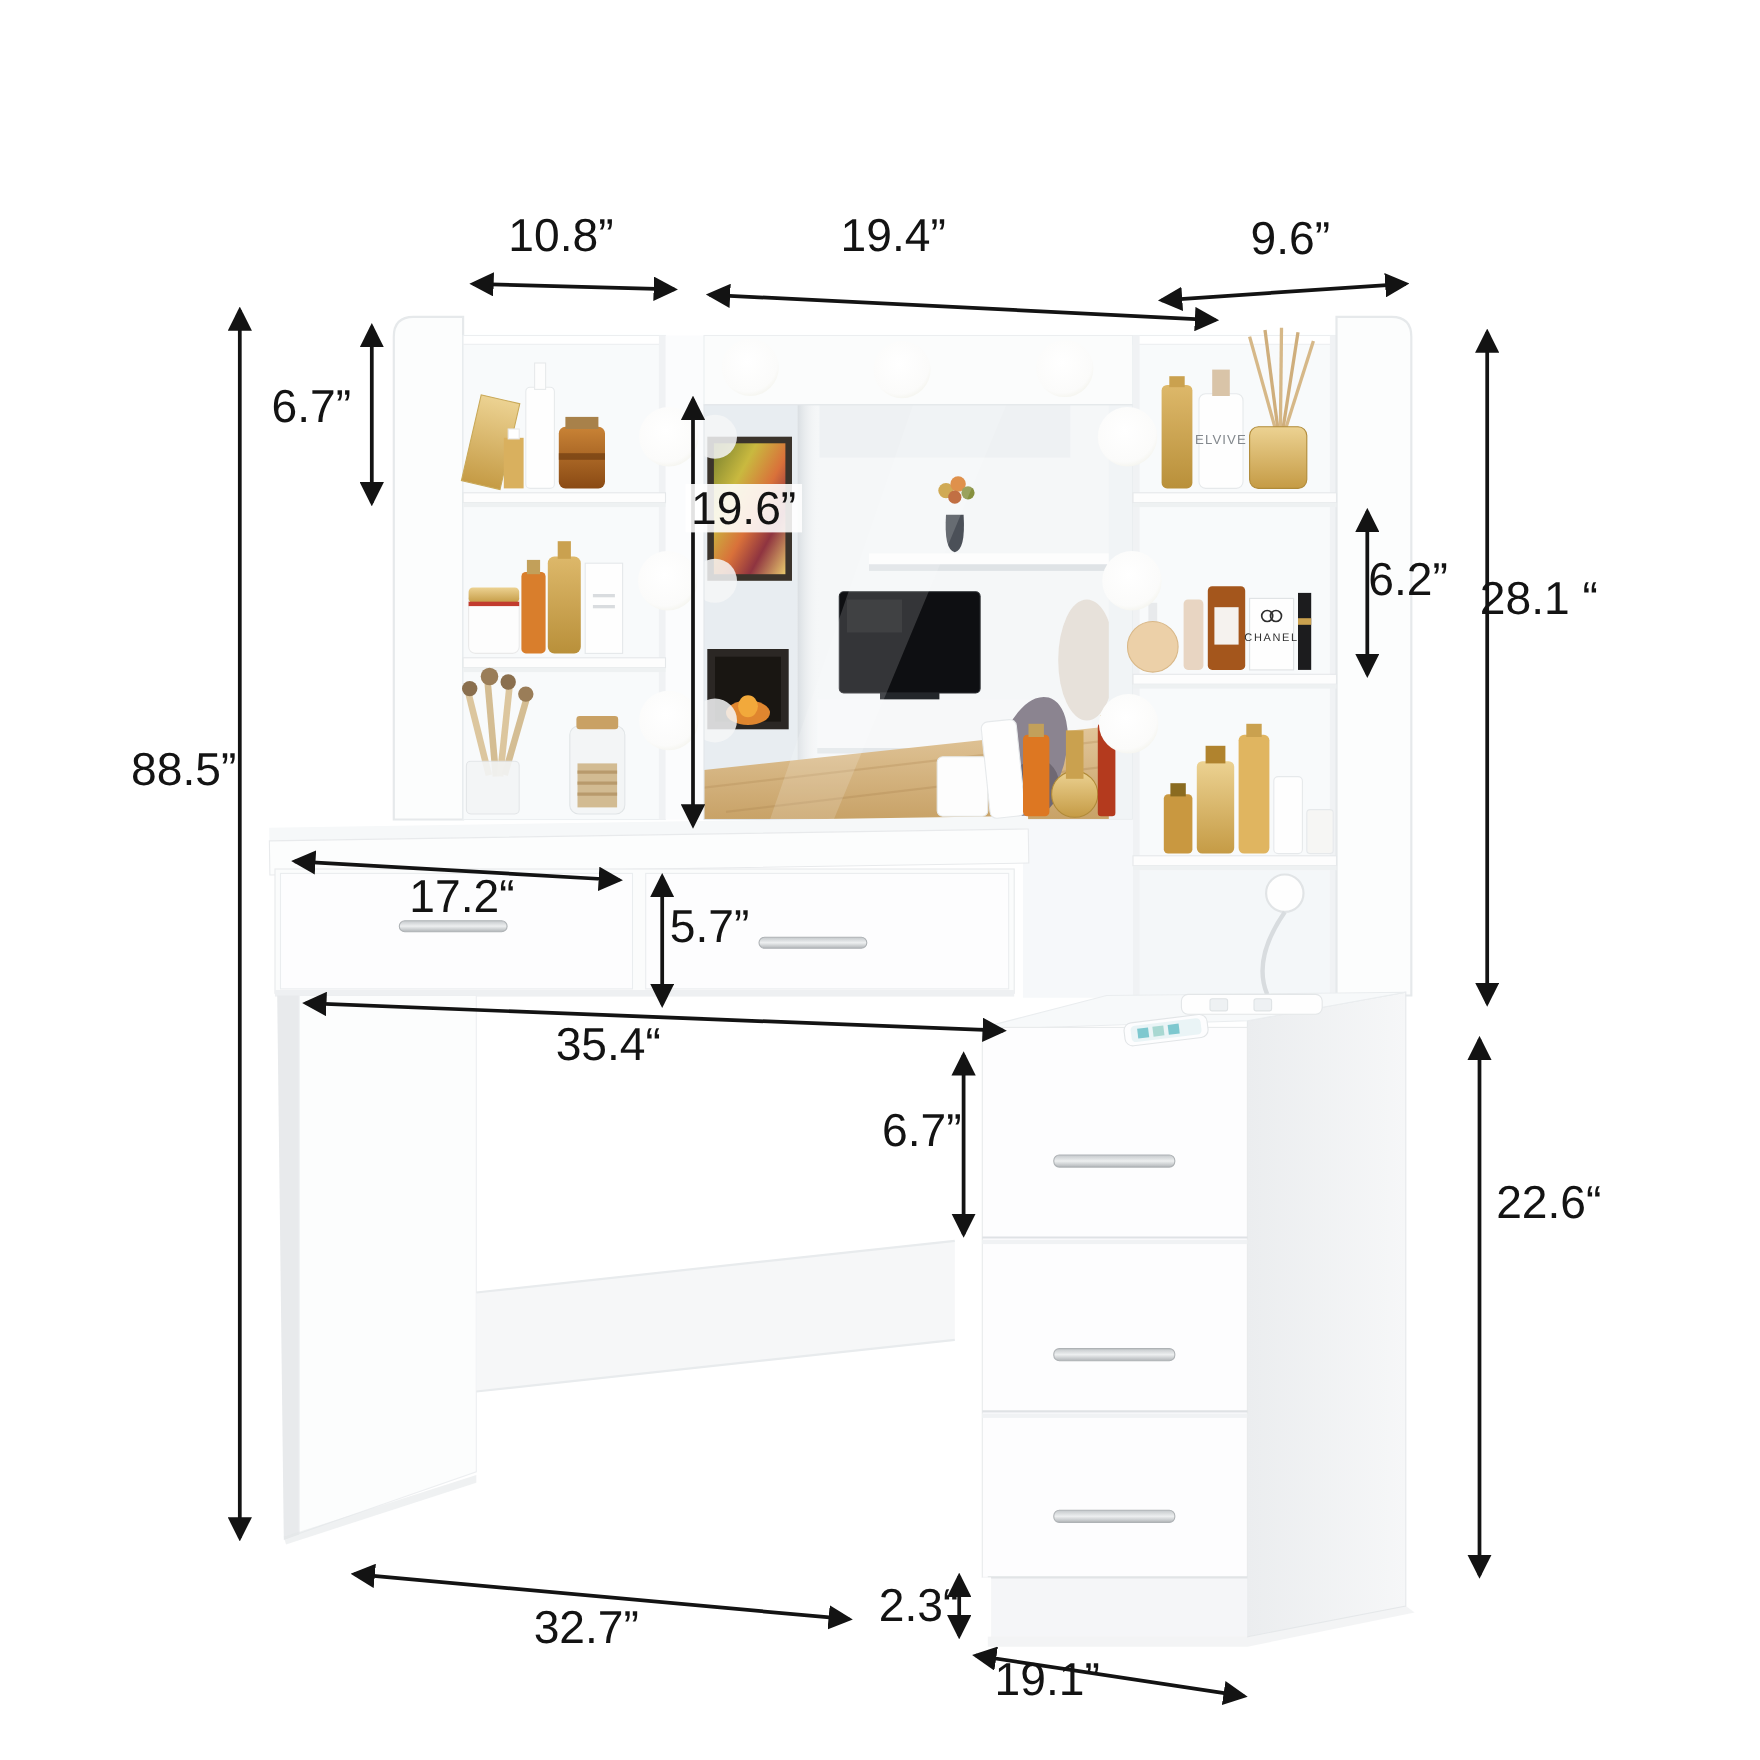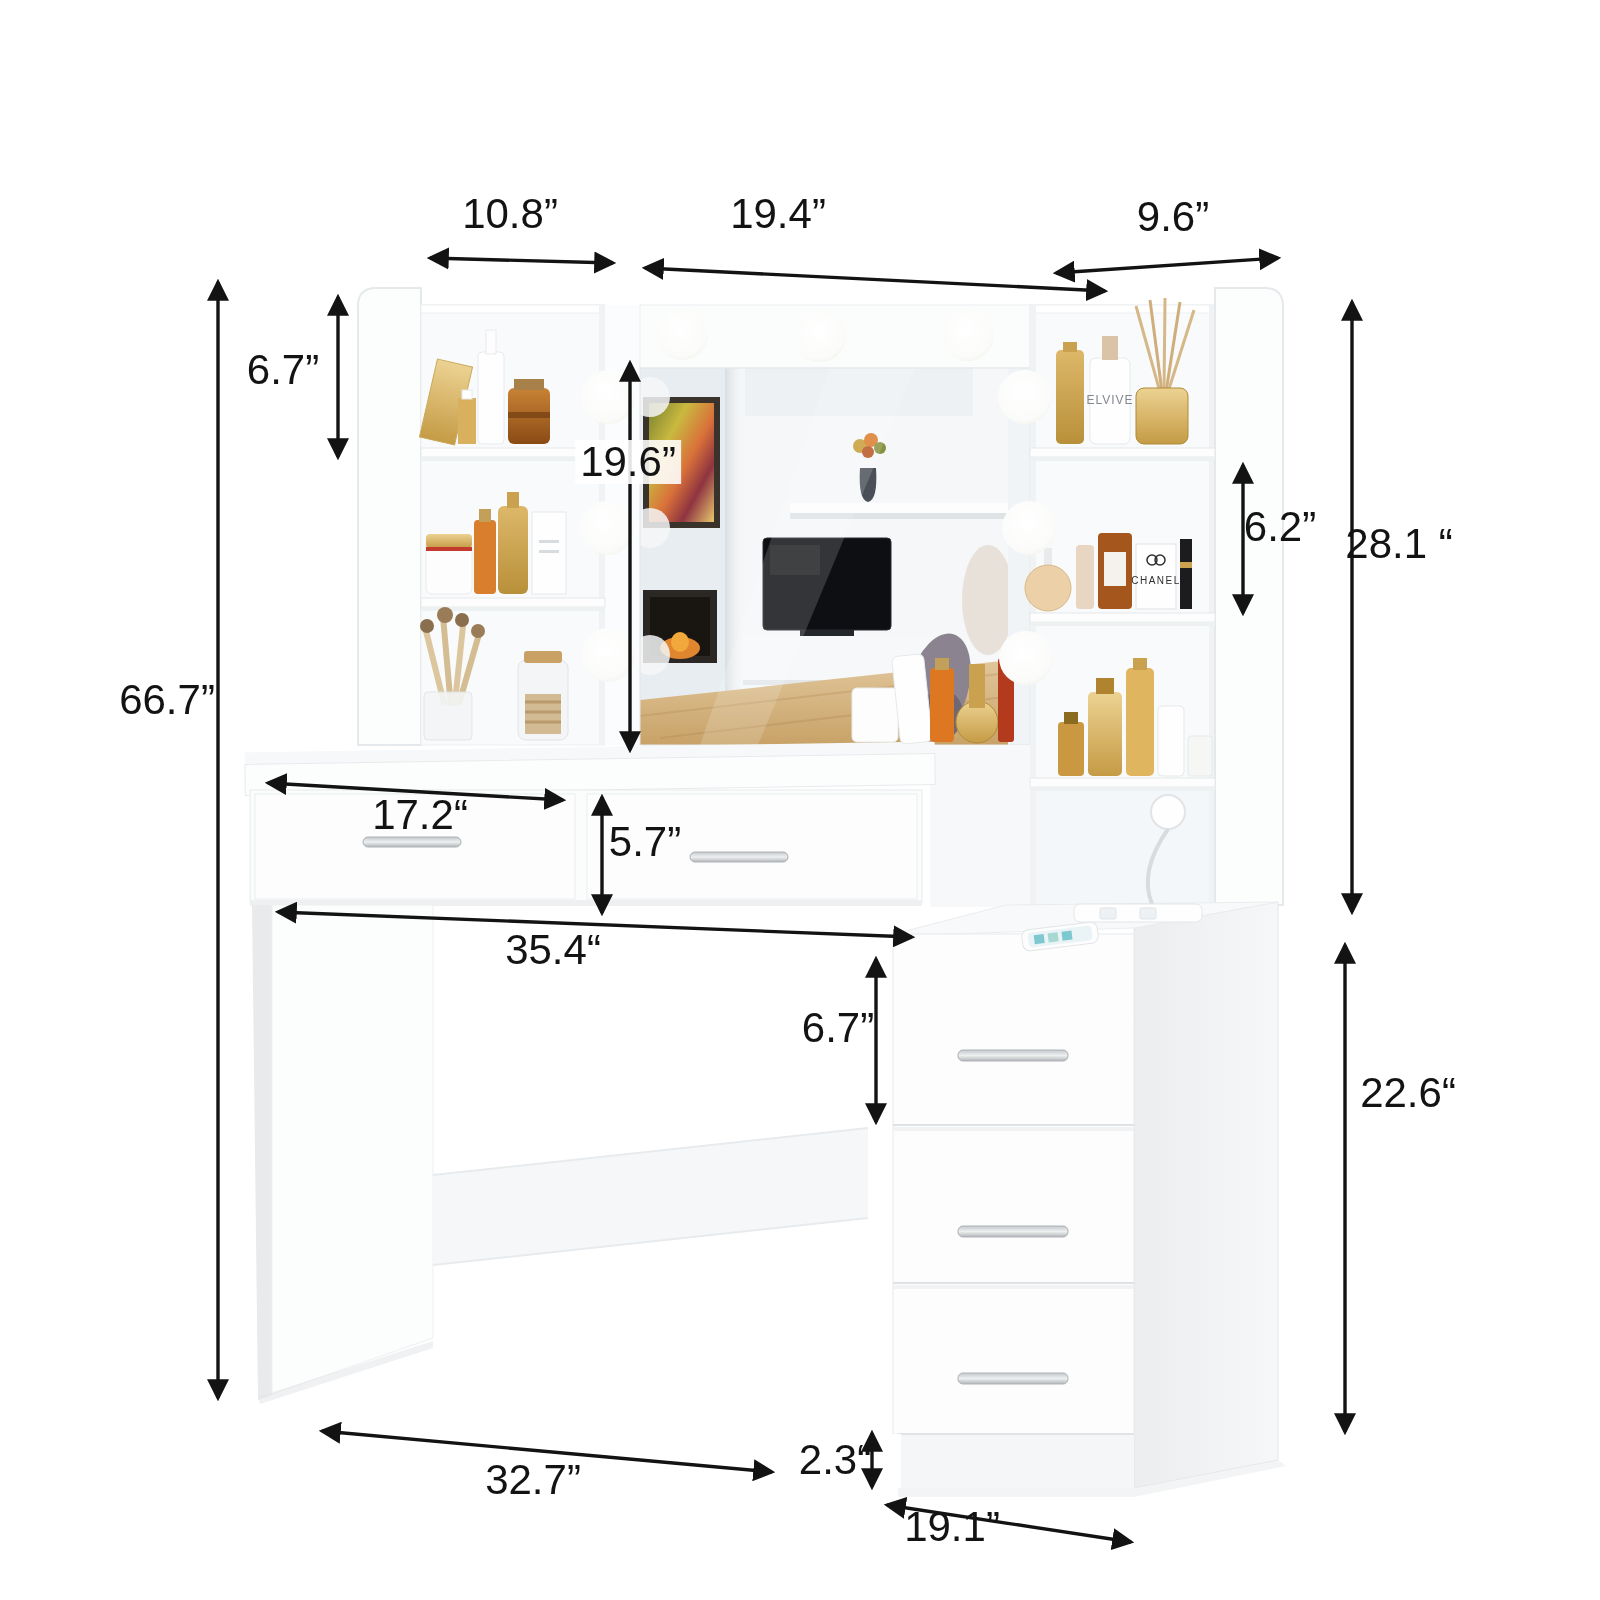--- a/index.html
+++ b/index.html
@@ -1,21 +1,21 @@
 <!DOCTYPE html>
 <html><head>
 <meta charset="utf-8">
 <style>
   html,body{margin:0;padding:0;background:#fff;}
   .canvas{position:relative;width:1455px;height:1600px;background:#ffffff;overflow:hidden;
           font-family:"Liberation Sans",sans-serif;}
   .canvas svg{position:absolute;left:0;top:0;}
   .dim{position:absolute;transform:translate(-50%,-50%);font-size:42px;color:#131313;
        white-space:nowrap;line-height:1;}
-  .dim.bg{background:rgba(255,255,255,.88);padding:1px 5px;}
+  .dim.bg{background:rgba(255,255,255,.88);padding:1px 5px;margin-left:48px;}
   .brand{position:absolute;transform:translate(-50%,-50%);color:#83888d;}
   .brand.elvive{font-size:12px;letter-spacing:1px;}
   .brand.chanel{font-size:10px;font-weight:normal;color:#2e2e2e;letter-spacing:1.5px;}
 </style>
 </head>
 <body>
 
 <div class="canvas">
 
 <svg width="1600" height="1600" viewBox="0 0 1600 1600">
@@ -342,27 +342,27 @@
     <line x1="278" y1="912" x2="912" y2="937" marker-start="url(#ah)" marker-end="url(#ah)"></line>
     <line x1="876" y1="959" x2="876" y2="1122" marker-start="url(#ah)" marker-end="url(#ah)"></line>
     <line x1="1345" y1="945" x2="1345" y2="1432" marker-start="url(#ah)" marker-end="url(#ah)"></line>
     <line x1="322" y1="1431" x2="772" y2="1472" marker-start="url(#ah)" marker-end="url(#ah)"></line>
     <line x1="872" y1="1433" x2="872" y2="1487" marker-start="url(#ah)" marker-end="url(#ah)"></line>
     <line x1="887" y1="1505" x2="1131" y2="1542" marker-start="url(#ah)" marker-end="url(#ah)"></line>
   </g>
 </svg>
 
 <div class="dim" style="left:510px;top:214px">10.8”</div>
-<div class="dim" style="left:778px;top:214px">19.4”</div>
+<div class="dim" style="left:812px;top:214px">19.4”</div>
 <div class="dim" style="left:1173px;top:217px">9.6”</div>
 <div class="dim" style="left:283px;top:370px">6.7”</div>
 <div class="dim bg" style="left:628px;top:462px">19.6”</div>
 <div class="dim" style="left:1280px;top:527px">6.2”</div>
 <div class="dim" style="left:1399px;top:544px">28.1 “</div>
-<div class="dim" style="left:167px;top:700px">66.7”</div>
+<div class="dim" style="left:167px;top:700px">88.5”</div>
 <div class="dim" style="left:420px;top:815px">17.2“</div>
 <div class="dim" style="left:645px;top:842px">5.7”</div>
 <div class="dim" style="left:553px;top:950px">35.4“</div>
 <div class="dim" style="left:838px;top:1028px">6.7”</div>
 <div class="dim" style="left:1408px;top:1093px">22.6“</div>
 <div class="dim" style="left:533px;top:1480px">32.7”</div>
 <div class="dim" style="left:835px;top:1460px">2.3“</div>
 <div class="dim" style="left:952px;top:1527px">19.1”</div>
 
 <div class="brand elvive" style="left:1110px;top:400px">ELVIVE</div>

